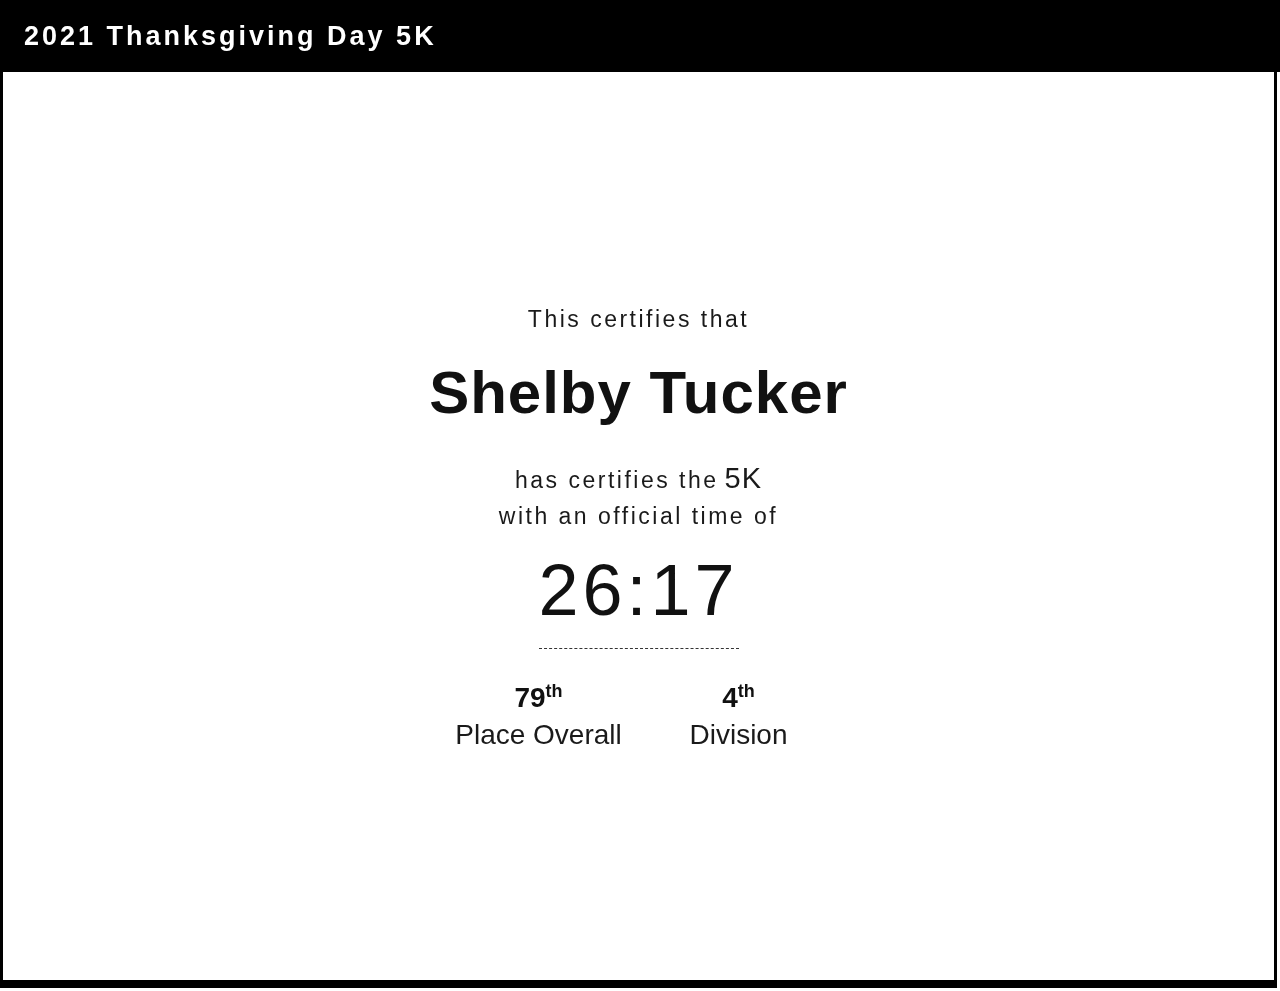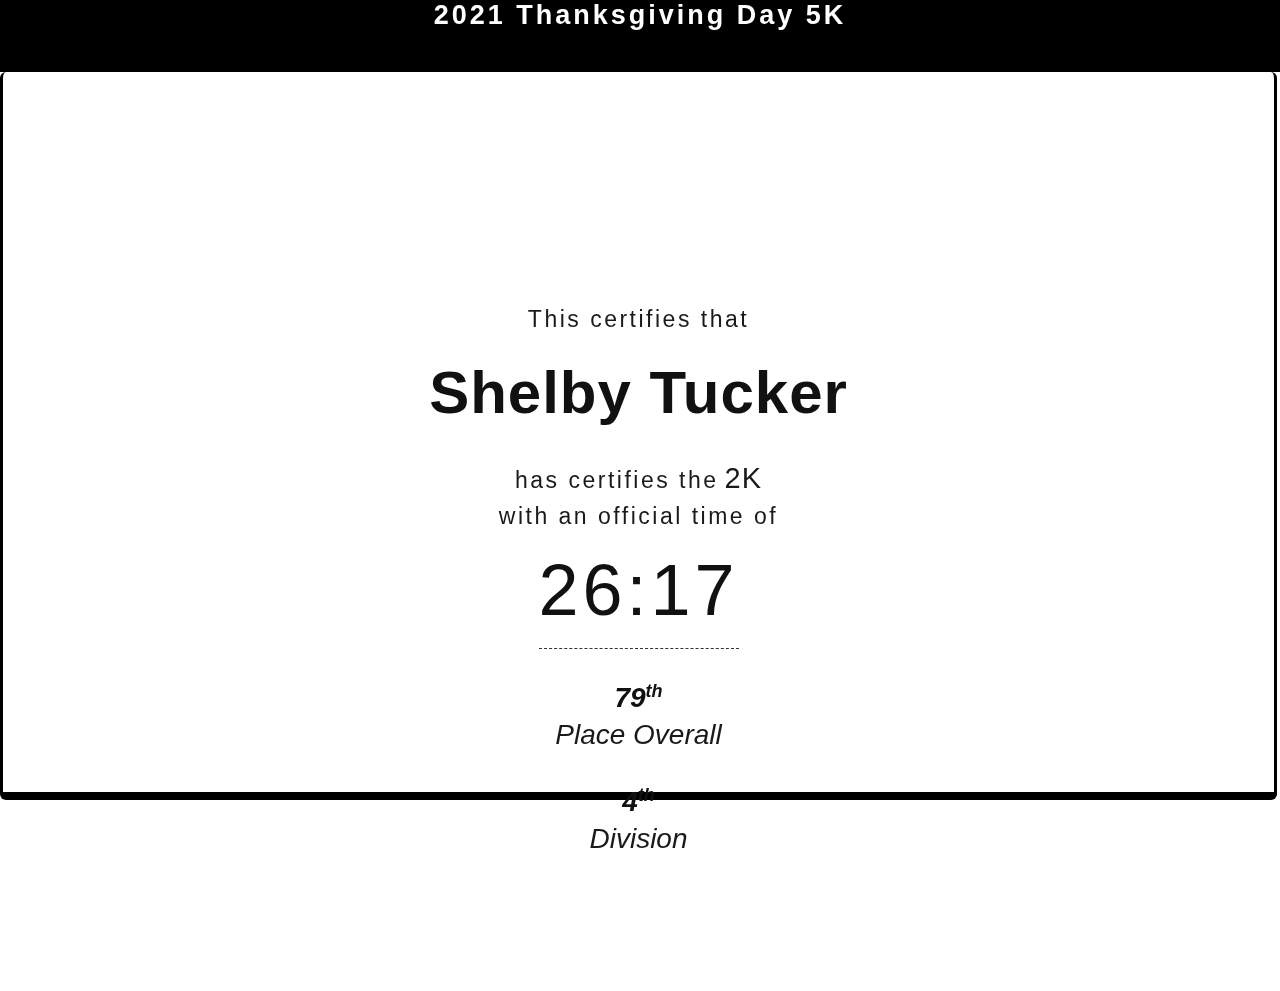--- a/index.html
+++ b/index.html
@@ -1,15 +1,15 @@
 <!DOCTYPE html>
 <html><head>
 <meta charset="utf-8">
 <style>
-  * { margin: 0; padding: 0; box-sizing: border-box; flex-direction: column; }
+  * { margin: 0; padding: 0; box-sizing: border-box; }
   html, body {
     width: 1280px;
     height: 991px;
     background: #ffffff;
     overflow: hidden;
     font-family: "Liberation Sans", "DejaVu Sans", sans-serif;
     -webkit-font-smoothing: antialiased;
   }
   .header-bar {
     height: 72px;
@@ -21,33 +21,32 @@
     padding: 0 24px;
   }
   .header-bar .title,
   .header-bar .date {
     font-size: 27px;
     font-weight: 700;
     letter-spacing: 3px;
     white-space: nowrap;
   }
   .cert-frame {
-    height: 728px;
+    height: 916px;
     margin-right: 3px;
     border-left: 3px solid #000000;
     border-right: 3px solid #000000;
     border-bottom: 8px solid #000000;
     background: #ffffff;
     display: flex;
     flex-direction: column;
     align-items: center;
     text-align: center;
     padding-top: 233px;
     color: #1a1a1a;
-    border-radius: 6px;
   }
   .intro-text {
     font-size: 23px;
     line-height: 28px;
     letter-spacing: 2.5px;
     color: #1a1a1a;
   }
   .runner-name {
     margin-top: 24px;
     font-size: 60px;
@@ -85,21 +84,20 @@
   .places-row {
     margin-top: 32px;
     display: flex;
     justify-content: center;
     gap: 30px;
   }
   .place-col {
     width: 170px;
     display: flex;
     flex-direction: column;
-    font-style: italic;
   }
   .place-number {
     font-size: 28px;
     line-height: 34px;
     font-weight: 700;
     color: #111111;
   }
   .place-number sup {
     font-size: 18px;
     font-weight: 700;
@@ -120,21 +118,21 @@
   <div class="title">2021 Thanksgiving Day 5K</div>
 </div>
 
 <div class="cert-frame">
 
   <div class="intro-text">This certifies that</div>
 
   <div class="runner-name">Shelby Tucker</div>
 
   <div class="completion-block">
-    <div><span>has certifies the</span><span class="race-distance">2K</span></div>
+    <div><span>has certifies the</span><span class="race-distance">5K</span></div>
     <div>with an official time of</div>
   </div>
 
   <div class="finish-time">26:17</div>
 
   <div class="dashed-divider"></div>
 
   <div class="places-row">
     <div class="place-col">
       <div class="place-number"><span>79</span><sup>th</sup></div>

